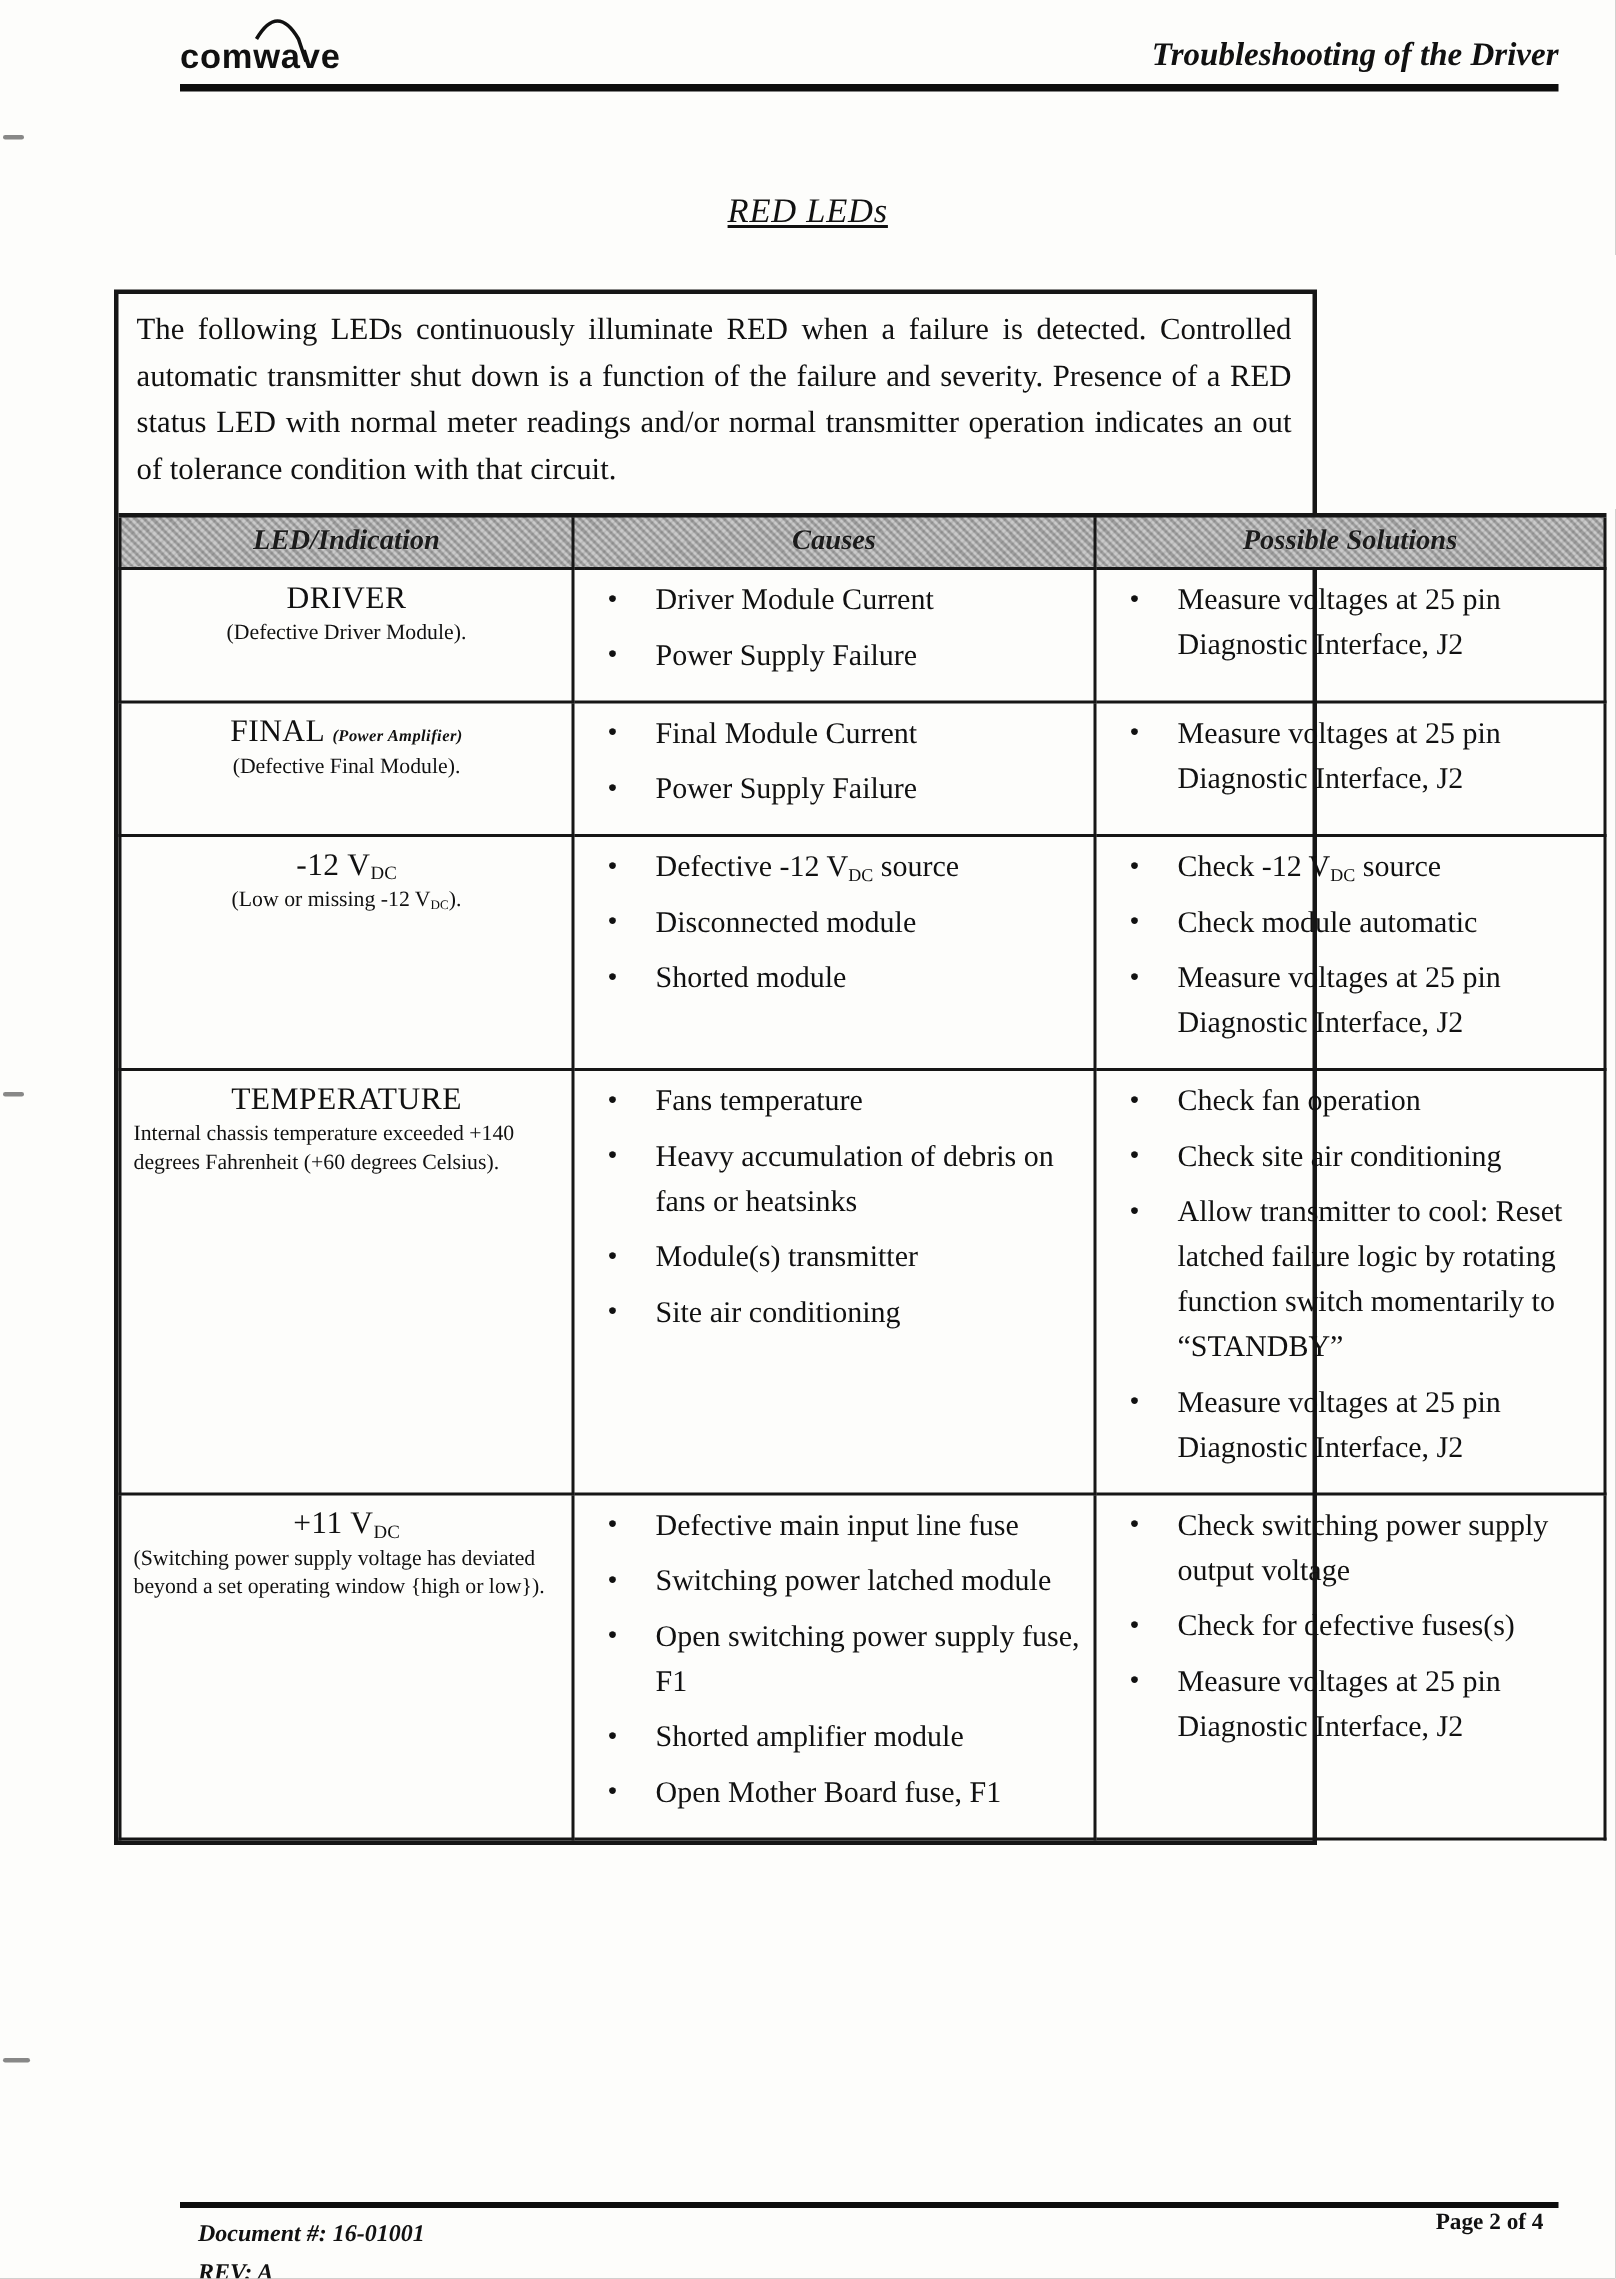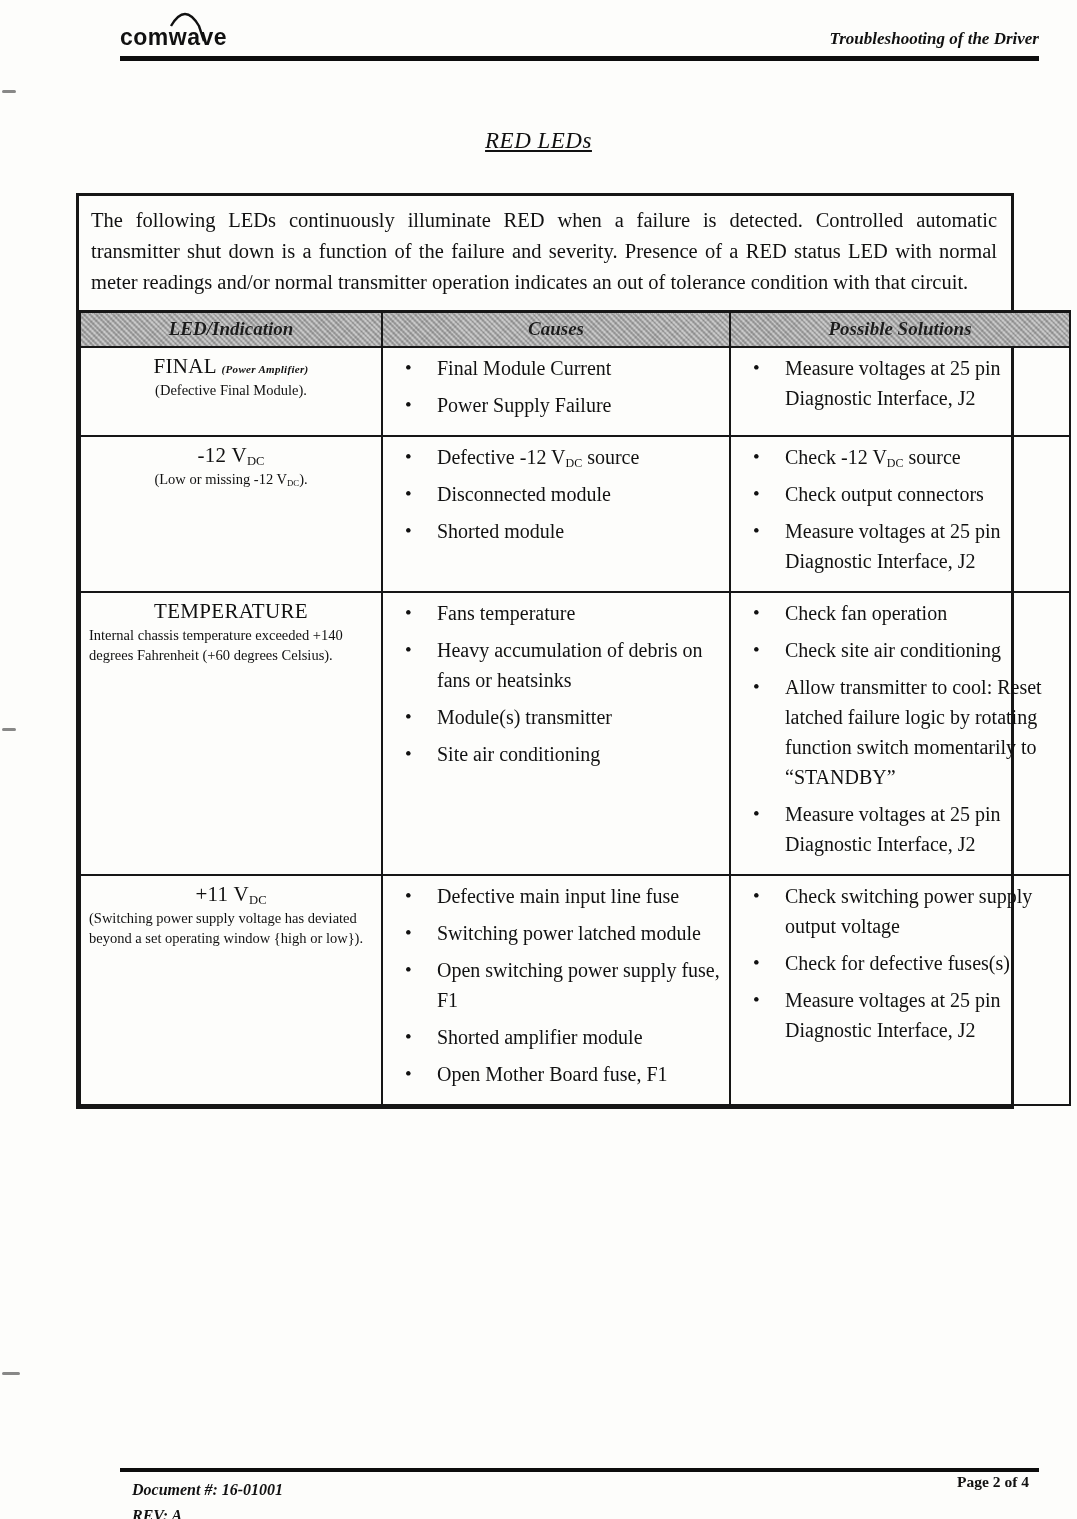--- a/index.html
+++ b/index.html
@@ -8,29 +8,29 @@
     width:1077px; height:1519px; margin:0 auto; position:relative;
     background:#fdfdfb; color:#111; overflow:hidden;
   }
   
   .scan-mark { position:absolute; left:2px; width:14px; height:3px; background:#555; border-radius:2px; opacity:.7; }
 
   
   .top-header { position:absolute; top:10px; left:120px; right:38px; display:flex; justify-content:space-between; align-items:flex-end; }
   .logo { font-family:"Liberation Sans", sans-serif; font-weight:bold; font-size:23px; letter-spacing:.5px; position:relative; padding-top:14px; }
   .logo .arc { position:absolute; top:-2px; left:47px; }
-  .doc-header-title { font-weight:bold; font-style:italic; font-size:17px; padding-bottom:2px; }
+  .doc-header-title { font-weight:bold; font-style:italic; font-size:22px; padding-bottom:2px; }
   .header-rule { position:absolute; top:56px; left:120px; right:38px; height:5px; background:#0d0d0d; }
 
   
   .page-title { position:absolute; top:128px; left:0; right:0; text-align:center;
     font-size:23px; font-weight:normal; font-style:italic; text-decoration:underline; letter-spacing:.5px; }
 
   
-  .main-box { position:absolute; top:193px; left:76px; width:938px; border:3px solid #161616; background:#fdfdfb; }
+  .main-box { position:absolute; top:193px; left:76px; width:802px; border:3px solid #161616; background:#fdfdfb; }
   .intro { padding:9px 14px 12px 12px; font-size:20.5px; line-height:1.52; text-align:justify; }
 
   table.led-table { width:100%; border-collapse:collapse; border-top:3px solid #161616; table-layout:fixed; }
   .led-table th {
     border:2px solid #161616; padding:5px 4px 6px; font-size:19px; font-weight:bold; font-style:italic;
     color:#1b1b1b; text-shadow:0 0 1px rgba(255,255,255,.6);
     background-color:#bdbdbd;
     background-image:
       repeating-linear-gradient(45deg, rgba(70,70,70,.28) 0 2px, rgba(255,255,255,.20) 2px 4px),
       repeating-linear-gradient(-45deg, rgba(60,60,60,.18) 0 1px, transparent 1px 3px);
@@ -93,20 +93,37 @@
       <thead>
         <tr>
           <th>LED/Indication</th>
           <th>Causes</th>
           <th>Possible Solutions</th>
         </tr>
       </thead>
       <tbody>
           <tr>
             <td class="led-cell">
+              <div class="led-title">DRIVER</div>
+              <div class="led-sub">(Defective Driver Module).</div>
+            </td>
+            <td>
+              <ul class="bullets">
+                <li>Driver Module Current</li>
+                <li>Power Supply Failure</li>
+              </ul>
+            </td>
+            <td>
+              <ul class="bullets">
+                <li>Measure voltages at 25 pin Diagnostic Interface, J2</li>
+              </ul>
+            </td>
+          </tr>
+          <tr>
+            <td class="led-cell">
               <div class="led-title">FINAL <span class="led-note">(Power Amplifier)</span></div>
               <div class="led-sub">(Defective Final Module).</div>
             </td>
             <td>
               <ul class="bullets">
                 <li>Final Module Current</li>
                 <li>Power Supply Failure</li>
               </ul>
             </td>
             <td>
@@ -123,21 +140,21 @@
             <td>
               <ul class="bullets">
                 <li>Defective -12 V<sub>DC</sub> source</li>
                 <li>Disconnected module</li>
                 <li>Shorted module</li>
               </ul>
             </td>
             <td>
               <ul class="bullets">
                 <li>Check -12 V<sub>DC</sub> source</li>
-                <li>Check output connectors</li>
+                <li>Check module automatic</li>
                 <li>Measure voltages at 25 pin Diagnostic Interface, J2</li>
               </ul>
             </td>
           </tr>
           <tr>
             <td class="led-cell">
               <div class="led-title">TEMPERATURE</div>
               <div class="led-sub left">Internal chassis temperature exceeded +140 degrees Fahrenheit (+60 degrees Celsius).</div>
             </td>
             <td>

